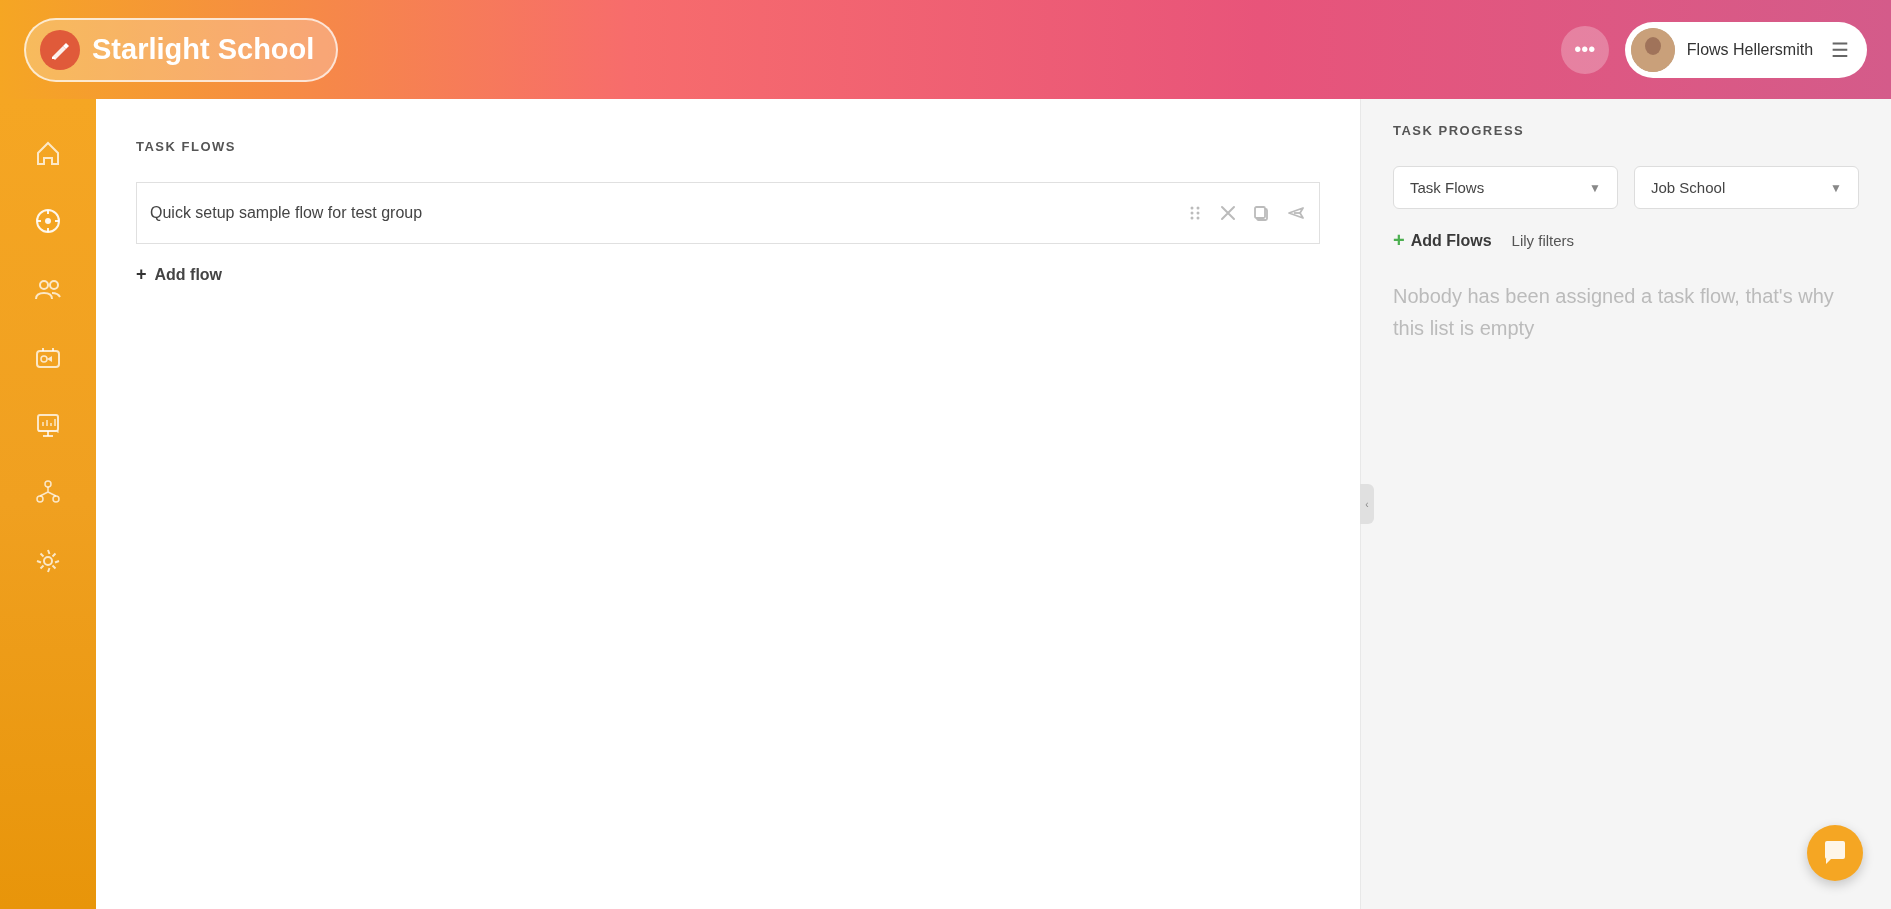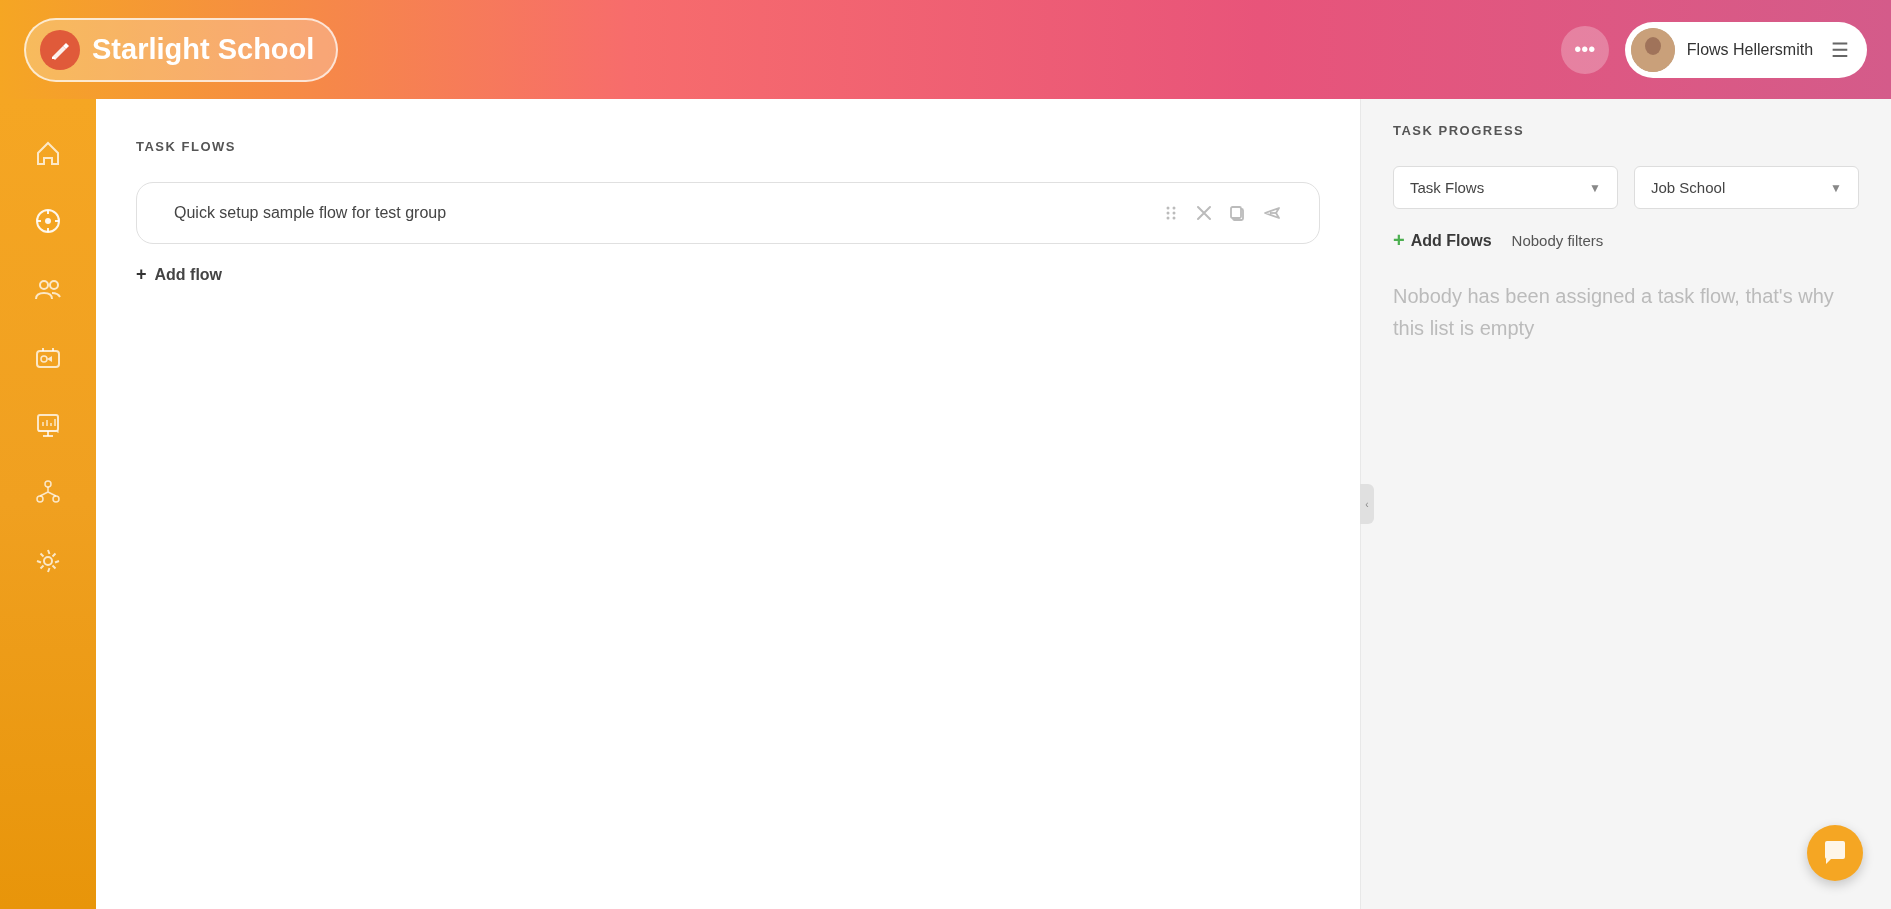--- a/index.html
+++ b/index.html
@@ -148,22 +148,22 @@
       display: flex; align-items: center; justify-content: center;
       cursor: pointer;
       font-size: 10px;
       color: #888;
       z-index: 10;
     }
 
     
     .flow-card {
       border: 1px solid #e0e0e0;
-      border-radius: 17px;
-      padding: 20px 37px;
+      border-radius: 0;
+      padding: 20px 13px;
       display: flex;
       align-items: center;
       justify-content: space-between;
       margin-bottom: 20px;
       background: white;
     }
     .flow-card-title {
       font-size: 16px;
       color: #444;
     }
@@ -437,21 +437,21 @@
           <span class="filter-select-arrow">▼</span>
         </div>
       </div>
 
       <div class="add-filter-row">
         <button class="add-filter-btn">
           <span class="plus" style="color:#4caf50; font-size:20px; font-weight:700;">+</span>
           <span>Add Flows</span>
         </button>
         <button class="clear-filters-btn">
-          <span>Nobody filters</span>
+          <span>Lily filters</span>
         </button>
       </div>
 
       <p class="empty-state">Nobody has been assigned a task flow, that's why this list is empty</p>
     </div>
 
   </div>
 </div>
 
 <button class="chat-btn">

